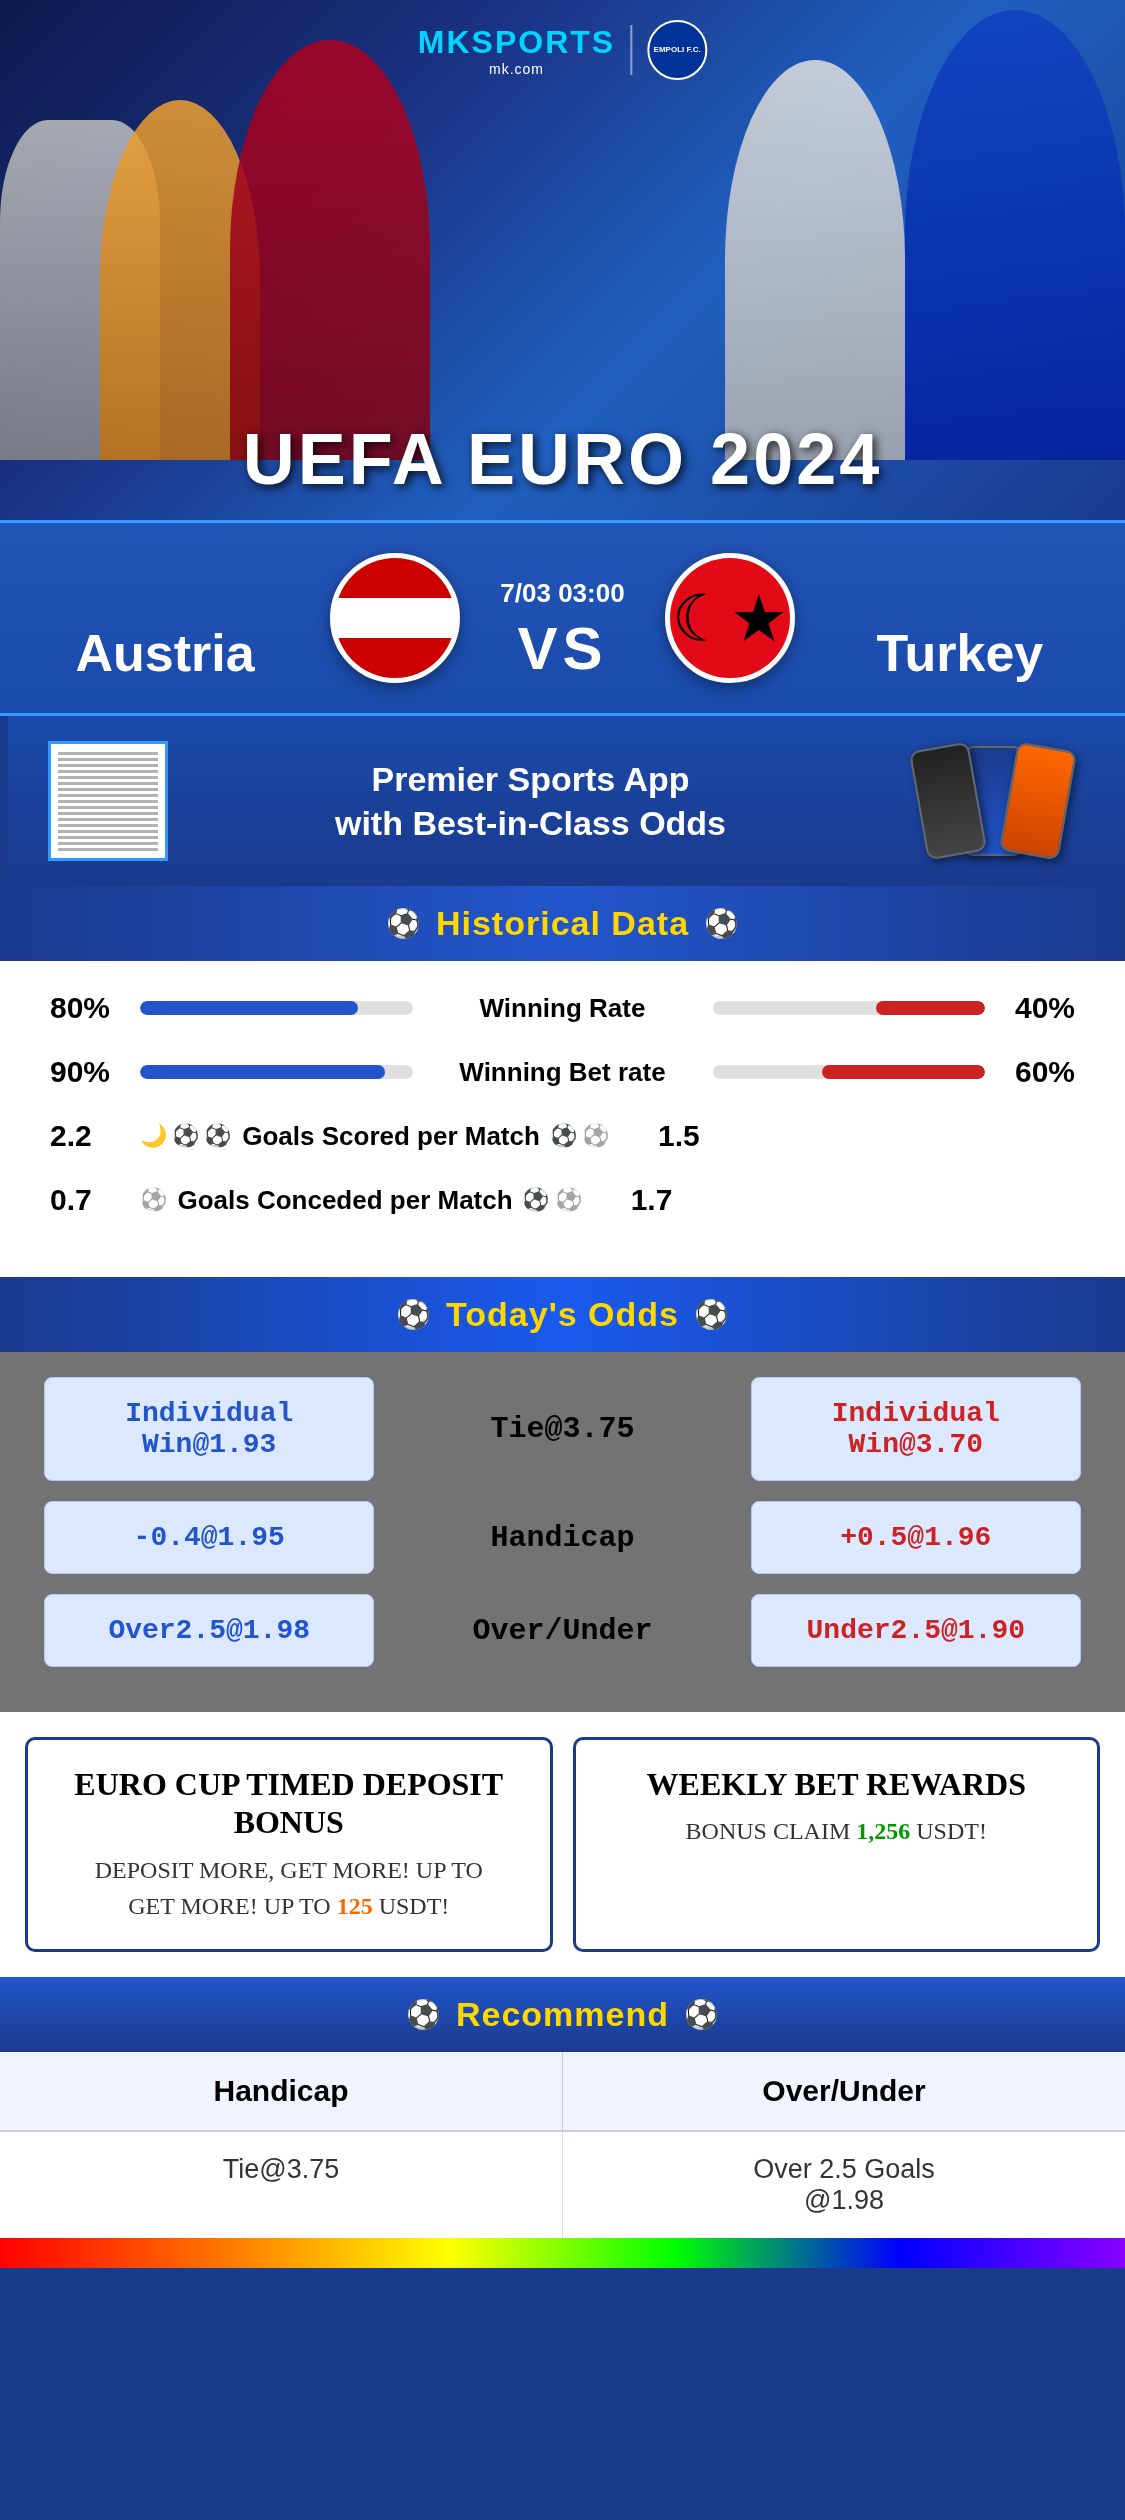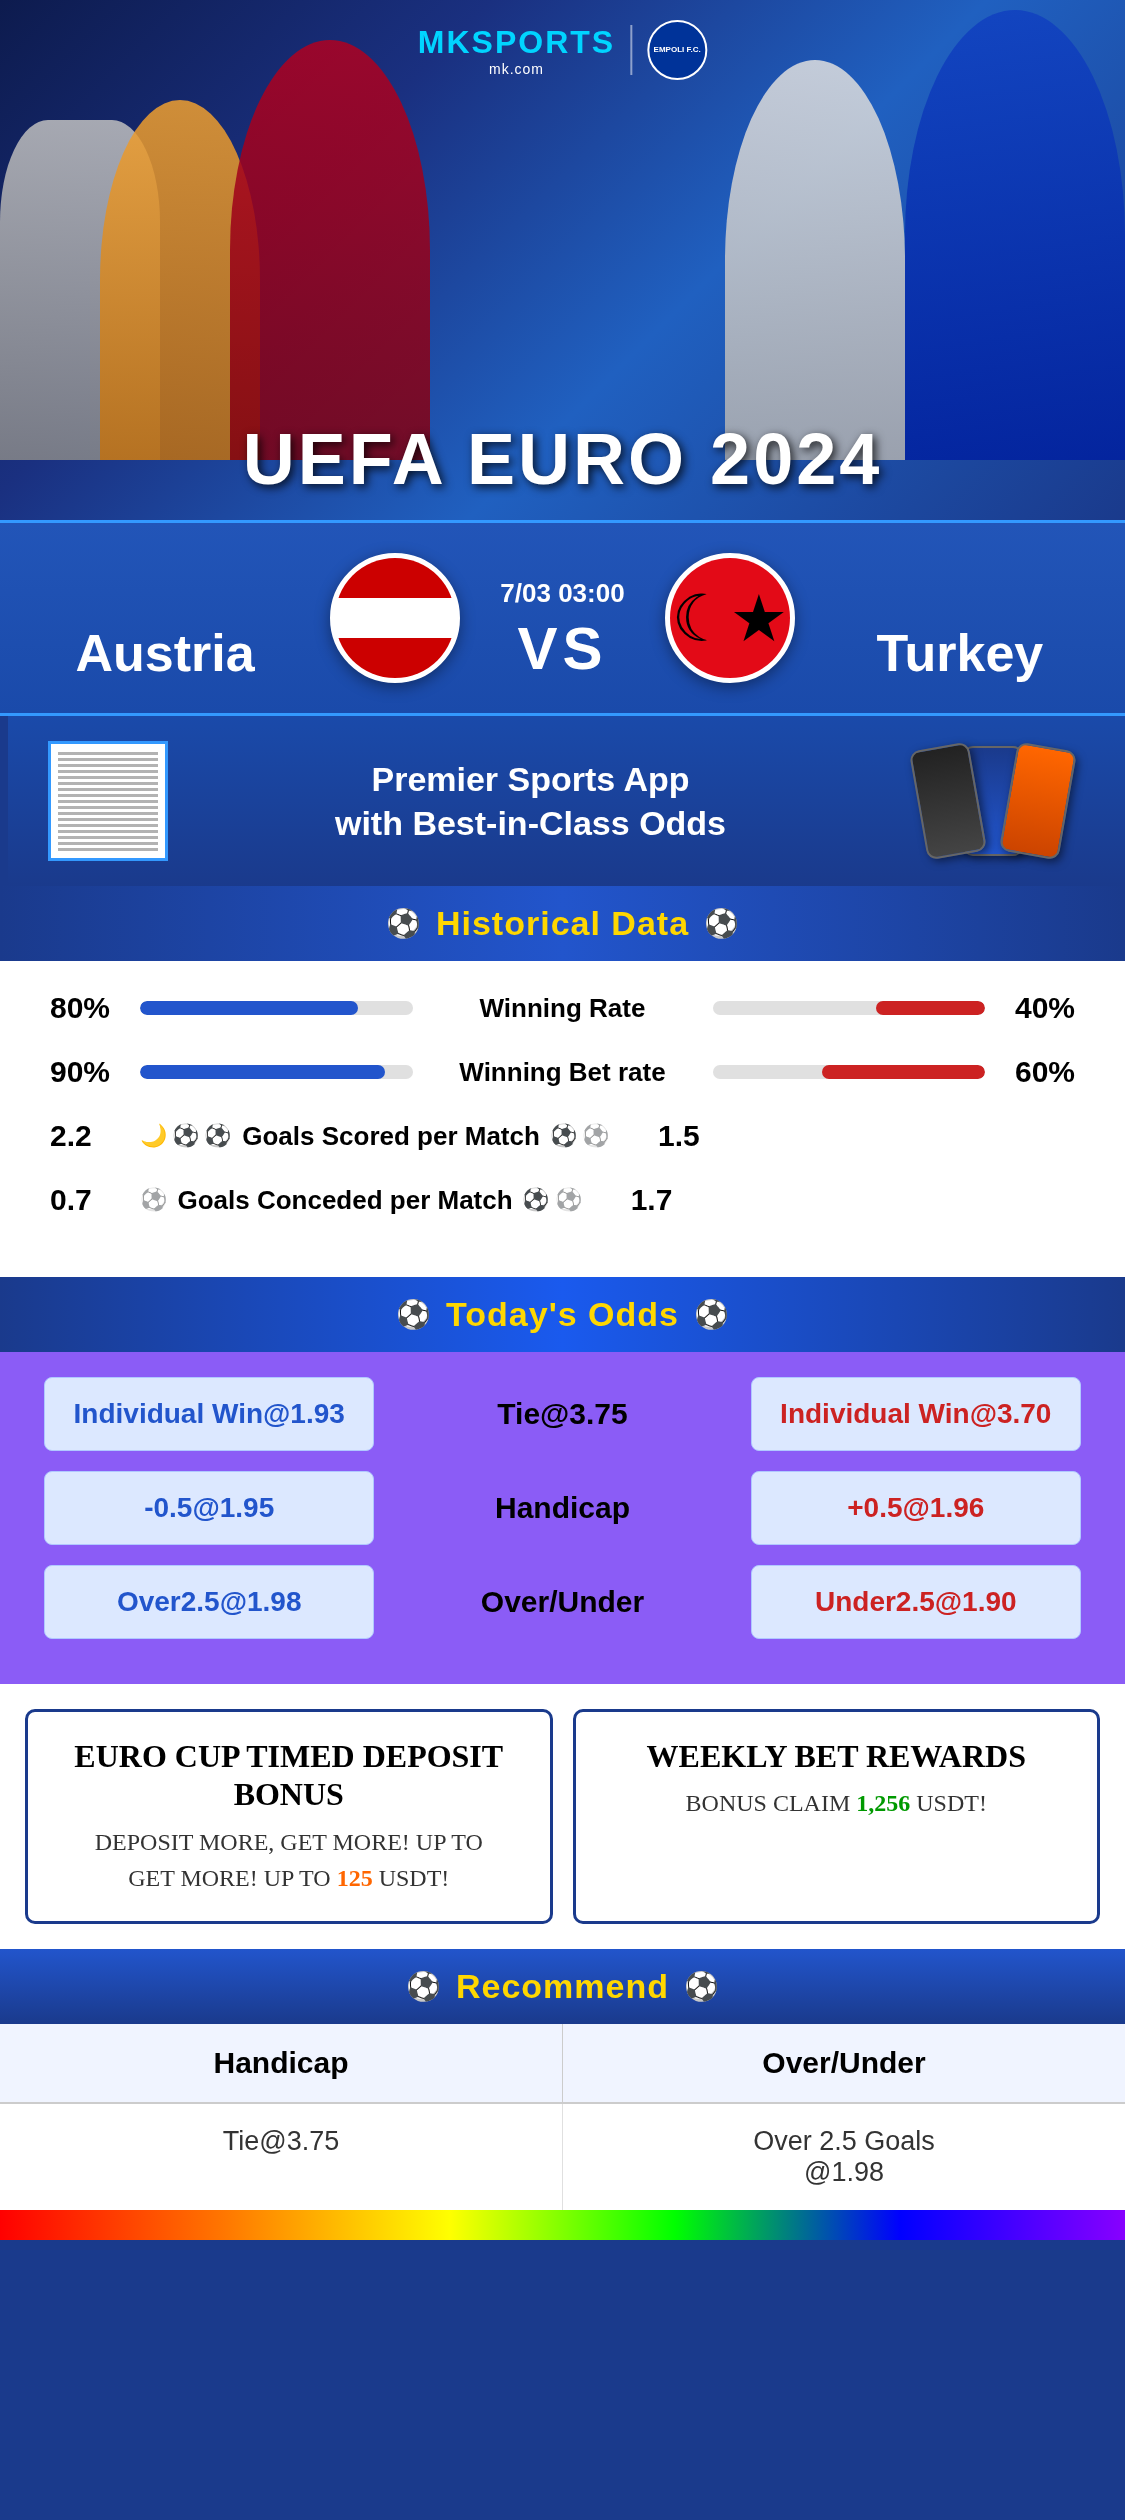--- a/index.html
+++ b/index.html
@@ -325,22 +325,23 @@
     .stat-icons {
       display: flex;
       gap: 5px;
       align-items: center;
       font-size: 22px;
     }
 
     
     .odds-section {
       width: 100%;
-      background: #8b5cf6;
+      background: #737373;
       padding: 25px 44px;
+      font-family: Liberation Mono, monospace;
     }
     .odds-row {
       display: flex;
       align-items: center;
       margin-bottom: 20px;
       gap: 15px;
     }
     .odds-cell {
       flex: 1;
       padding: 20px;
@@ -578,21 +579,21 @@
 
 <div class="odds-section">
 
   <div class="odds-row">
     <div class="odds-cell">Individual Win@1.93</div>
     <div class="odds-label">Tie@3.75</div>
     <div class="odds-cell odds-cell-red">Individual Win@3.70</div>
   </div>
 
   <div class="odds-row">
-    <div class="odds-cell">-0.5@1.95</div>
+    <div class="odds-cell">-0.4@1.95</div>
     <div class="odds-label">Handicap</div>
     <div class="odds-cell odds-cell-red">+0.5@1.96</div>
   </div>
 
   <div class="odds-row">
     <div class="odds-cell">Over2.5@1.98</div>
     <div class="odds-label">Over/Under</div>
     <div class="odds-cell odds-cell-red">Under2.5@1.90</div>
   </div>
 </div>

